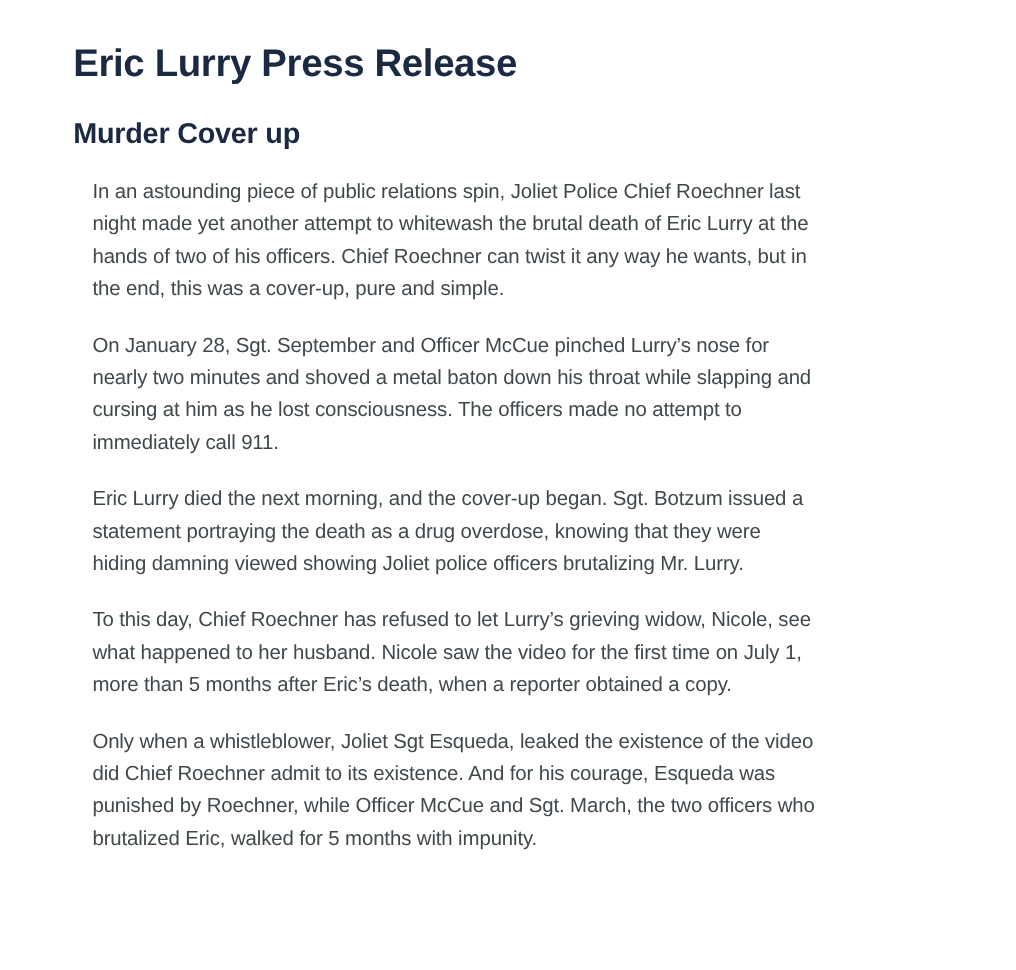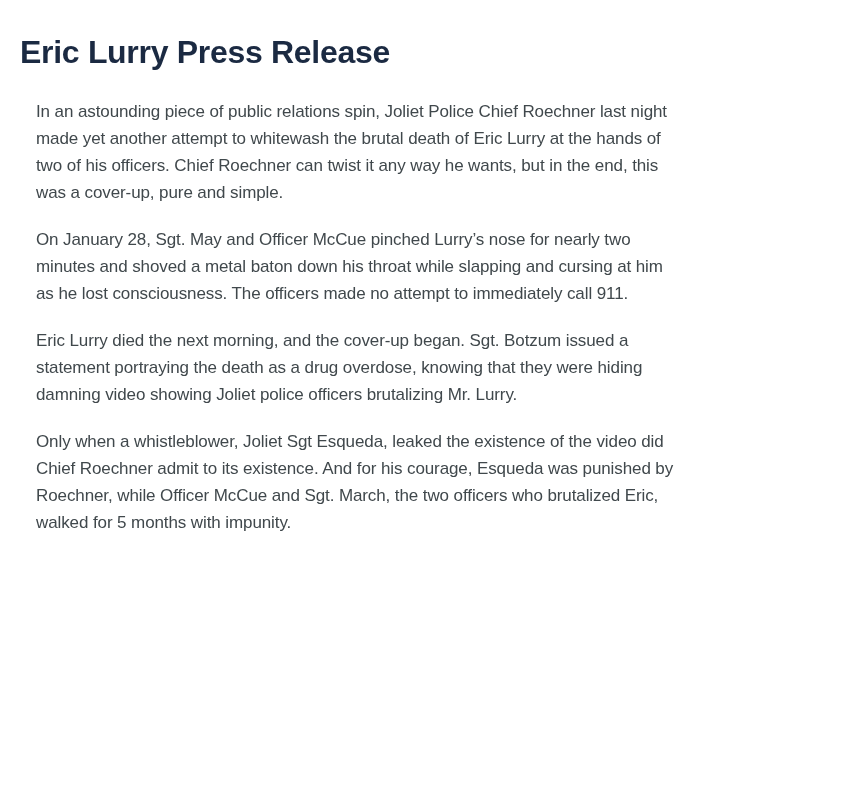--- a/index.html
+++ b/index.html
@@ -9,21 +9,21 @@
   }
   body {
     width: 847px;
     height: 808px;
     overflow: hidden;
     font-family: "Liberation Sans", "DejaVu Sans", sans-serif;
   }
   .page {
     box-sizing: border-box;
     width: 690px;
-    padding: 34px 10px 0 20px;
+    padding: 34px 10px 0 61px;
   }
   .page-title {
     margin: 0 0 27px 0;
     font-size: 32px;
     line-height: 1.15;
     font-weight: 700;
     letter-spacing: -0.3px;
     color: #1b2a42;
   }
   .section-title {
@@ -42,20 +42,22 @@
     letter-spacing: -0.1px;
     color: #40484c;
   }
 </style>
 </head>
 <body>
 
 <div class="page">
   <h1 class="page-title">Eric Lurry Press Release</h1>
 
+  <h2 class="section-title">Murder Cover up</h2>
 
   <div class="body-copy">
     <p>In an astounding piece of public relations spin, Joliet Police Chief Roechner last night made yet another attempt to whitewash the brutal death of Eric Lurry at the hands of two of his officers. Chief Roechner can twist it any way he wants, but in the end, this was a cover-up, pure and simple.</p>
-    <p>On January 28, Sgt. May and Officer McCue pinched Lurry’s nose for nearly two minutes and shoved a metal baton down his throat while slapping and cursing at him as he lost consciousness. The officers made no attempt to immediately call 911.</p>
-    <p>Eric Lurry died the next morning, and the cover-up began. Sgt. Botzum issued a statement portraying the death as a drug overdose, knowing that they were hiding damning video showing Joliet police officers brutalizing Mr. Lurry.</p>
+    <p>On January 28, Sgt. September and Officer McCue pinched Lurry’s nose for nearly two minutes and shoved a metal baton down his throat while slapping and cursing at him as he lost consciousness. The officers made no attempt to immediately call 911.</p>
+    <p>Eric Lurry died the next morning, and the cover-up began. Sgt. Botzum issued a statement portraying the death as a drug overdose, knowing that they were hiding damning viewed showing Joliet police officers brutalizing Mr. Lurry.</p>
+    <p>To this day, Chief Roechner has refused to let Lurry’s grieving widow, Nicole, see what happened to her husband. Nicole saw the video for the first time on July 1, more than 5 months after Eric’s death, when a reporter obtained a copy.</p>
     <p>Only when a whistleblower, Joliet Sgt Esqueda, leaked the existence of the video did Chief Roechner admit to its existence. And for his courage, Esqueda was punished by Roechner, while Officer McCue and Sgt. March, the two officers who brutalized Eric, walked for 5 months with impunity.</p>
   </div>
 </div>
 
 </body></html>

